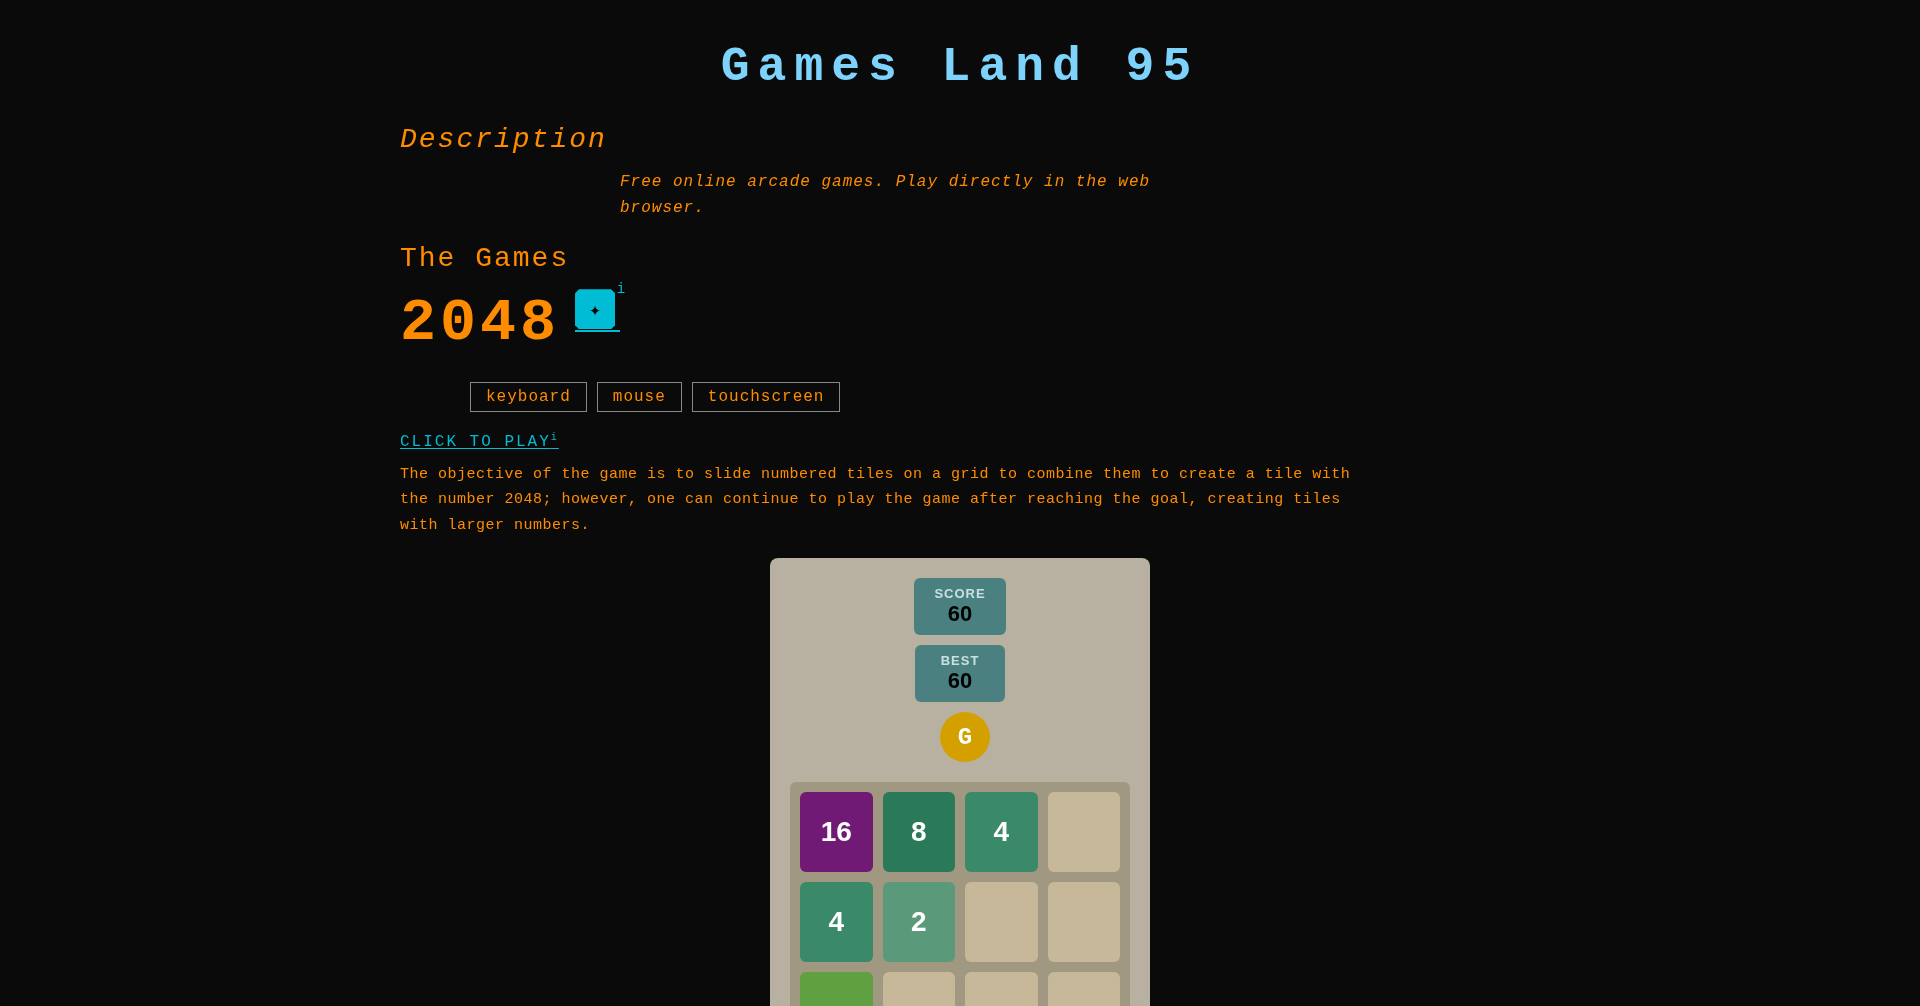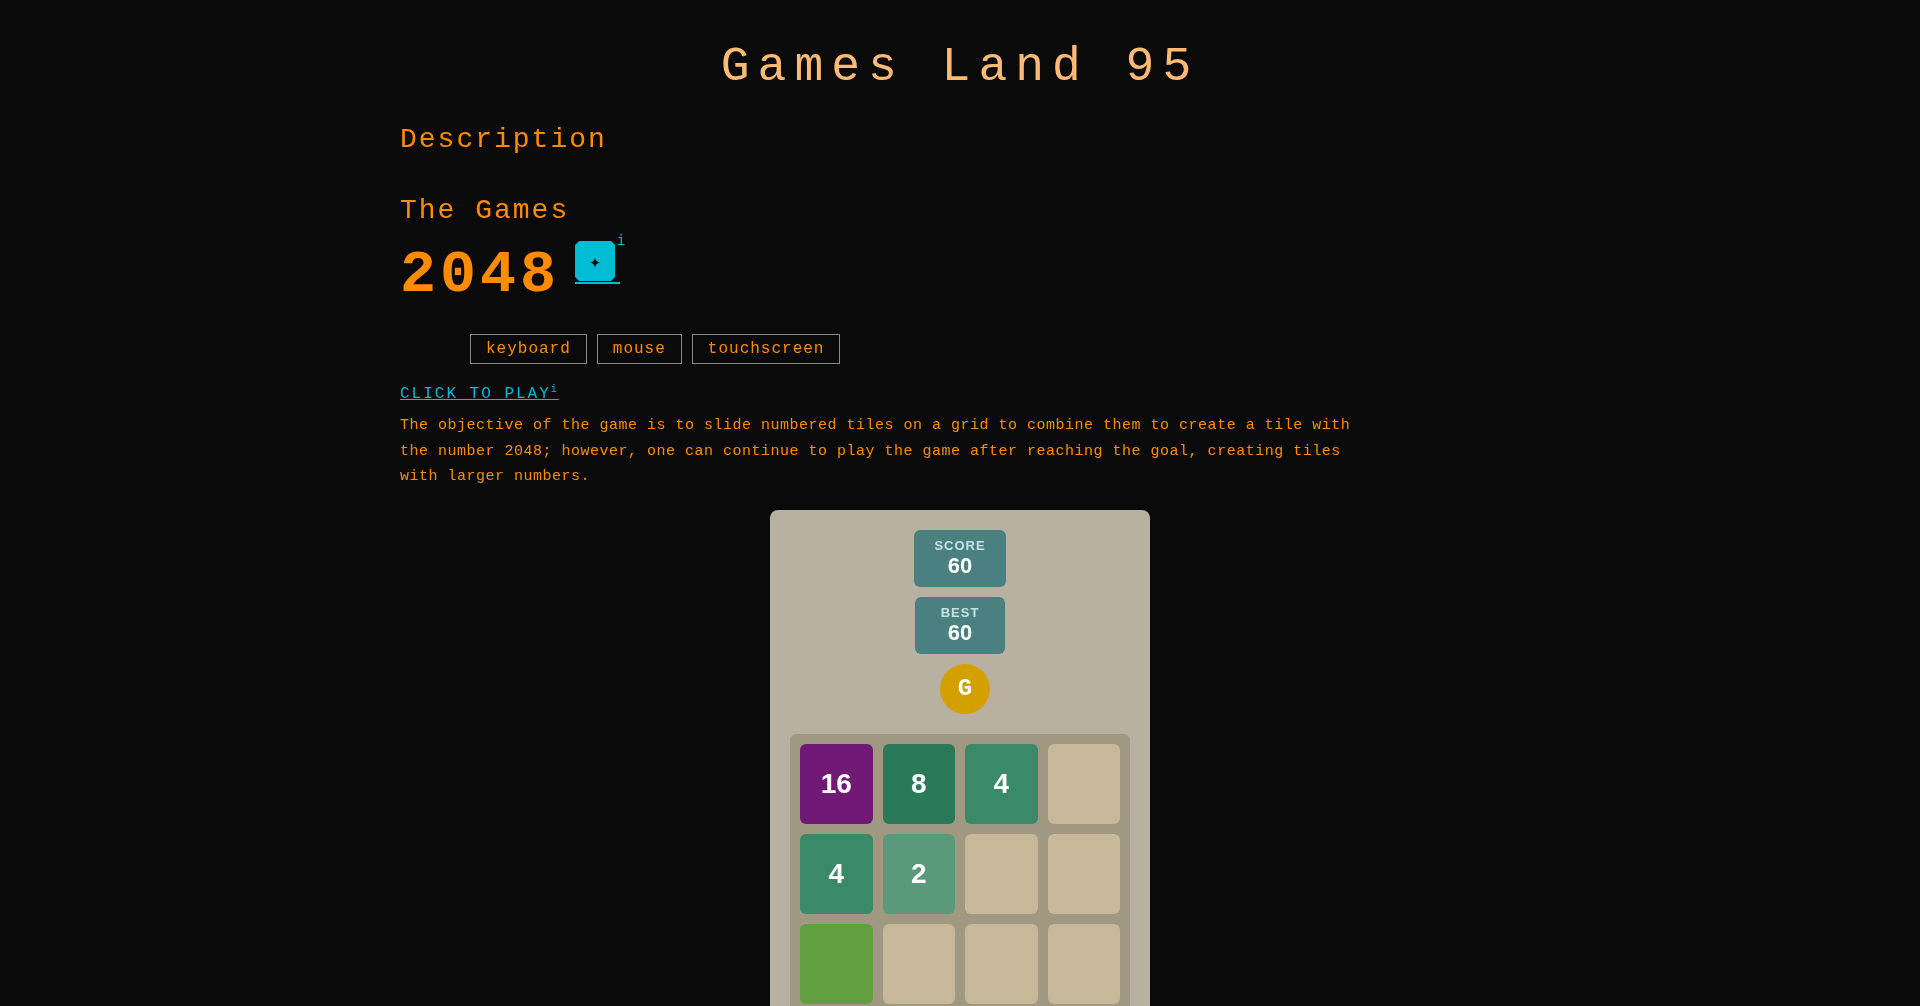--- a/index.html
+++ b/index.html
@@ -19,36 +19,37 @@
 
     .page-wrapper {
       max-width: 1200px;
       margin: 0 auto;
       padding: 20px 40px;
     }
 
     .site-title {
       text-align: center;
       font-size: 48px;
-      color: #fdba74;
+      color: #7dd3fc;
       letter-spacing: 8px;
       padding: 20px 0 30px;
-      font-weight: normal;
+      font-weight: bold;
     }
 
     .section-heading {
       font-size: 28px;
       color: #ff8c00;
       margin-bottom: 15px;
       font-weight: normal;
       letter-spacing: 2px;
     }
 
     .description-section {
-      margin-bottom: 40px;
+      margin-bottom: 22px;
+      font-style: italic;
     }
 
     .description-text {
       margin-left: 220px;
       font-size: 16px;
       color: #ff8c00;
       line-height: 1.6;
       letter-spacing: 1px;
     }
 
@@ -180,21 +181,21 @@
     .score-label {
       font-size: 13px;
       color: #c8e0e0;
       letter-spacing: 1px;
       font-family: 'Arial', sans-serif;
       font-weight: bold;
     }
 
     .score-value {
       font-size: 22px;
-      color: #ffffff;
+      color: #000000;
       font-family: 'Arial', sans-serif;
       font-weight: bold;
     }
 
     .restart-btn {
       width: 50px;
       height: 50px;
       background-color: #d4a000;
       border-radius: 50%;
       display: flex;
@@ -256,20 +257,24 @@
     }
   </style>
 </head>
 <body>
 
 <div class="page-wrapper">
   <h1 class="site-title">Games Land 95</h1>
 
   <div class="description-section">
     <h2 class="section-heading">Description</h2>
+    <div class="description-text">
+      <span>Free online arcade games. Play directly in the web</span><br>
+      <span>browser.</span>
+    </div>
   </div>
 
   <div class="games-section">
     <h2 class="section-heading">The Games</h2>
 
     <div class="game-title-row">
       <span class="game-title">2048</span>
       <div class="game-icon" style="position:relative;">
         <div class="pixel-icon">
           <span>✦</span>

